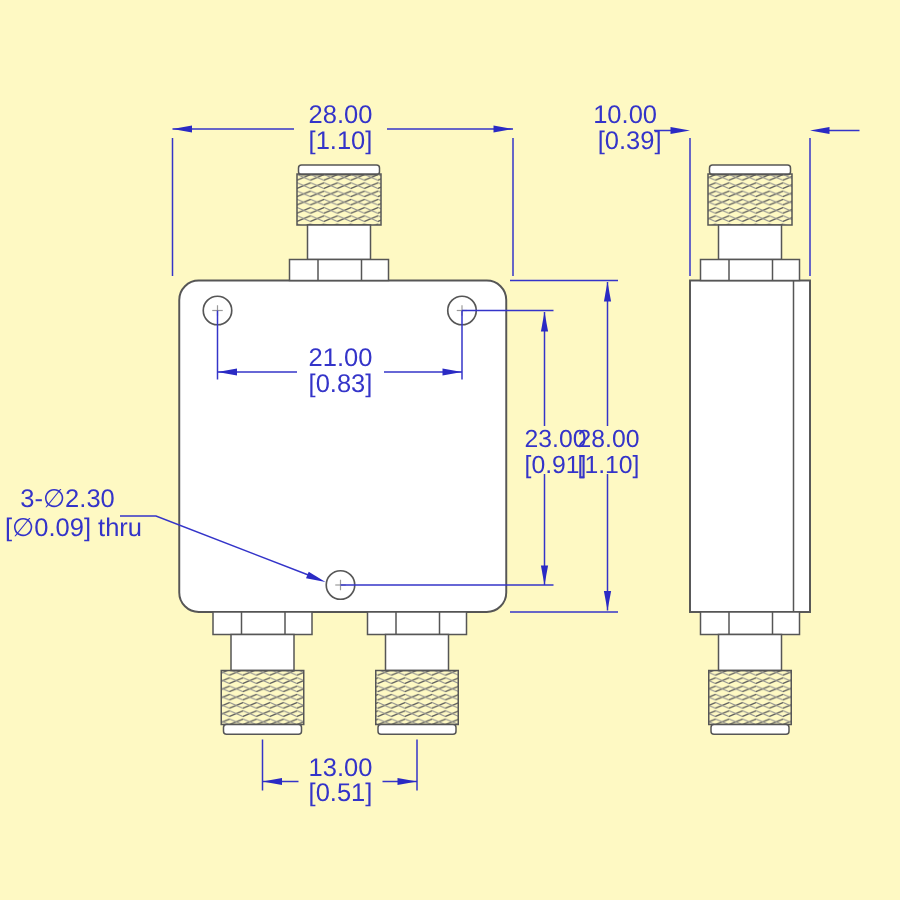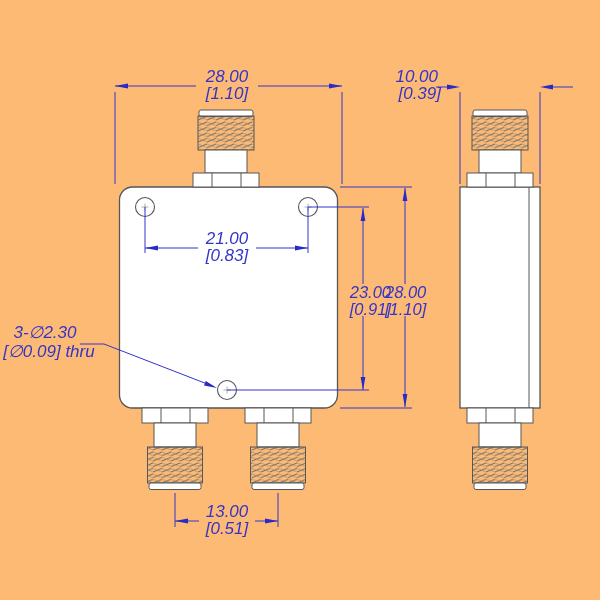--- a/index.html
+++ b/index.html
@@ -1,17 +1,17 @@
 <!DOCTYPE html>
 <html><head>
 <meta charset="utf-8">
 <style>
   html,body{margin:0;padding:0;background:#fff;}
-  .canvas{position:relative;width:600px;height:600px;background:#fdba74;overflow:hidden;
-          font-family:"Liberation Sans", sans-serif;font-style:italic;}
+  .canvas{position:relative;width:600px;height:600px;background:#fef9c3;overflow:hidden;
+          font-family:"Liberation Sans", sans-serif;}
   svg text{font-family:"Liberation Sans", sans-serif;font-size:17px;fill:#3434c9;}
   svg text.small{font-size:16.5px;}
   .geo{stroke:#565656;fill:#ffffff;}
   .geoline{stroke:#565656;fill:none;}
   .dim{stroke:#3434c9;stroke-width:1;fill:none;}
   .arr{fill:#2a2ac4;stroke:none;}
 </style>
 </head>
 <body>
 

